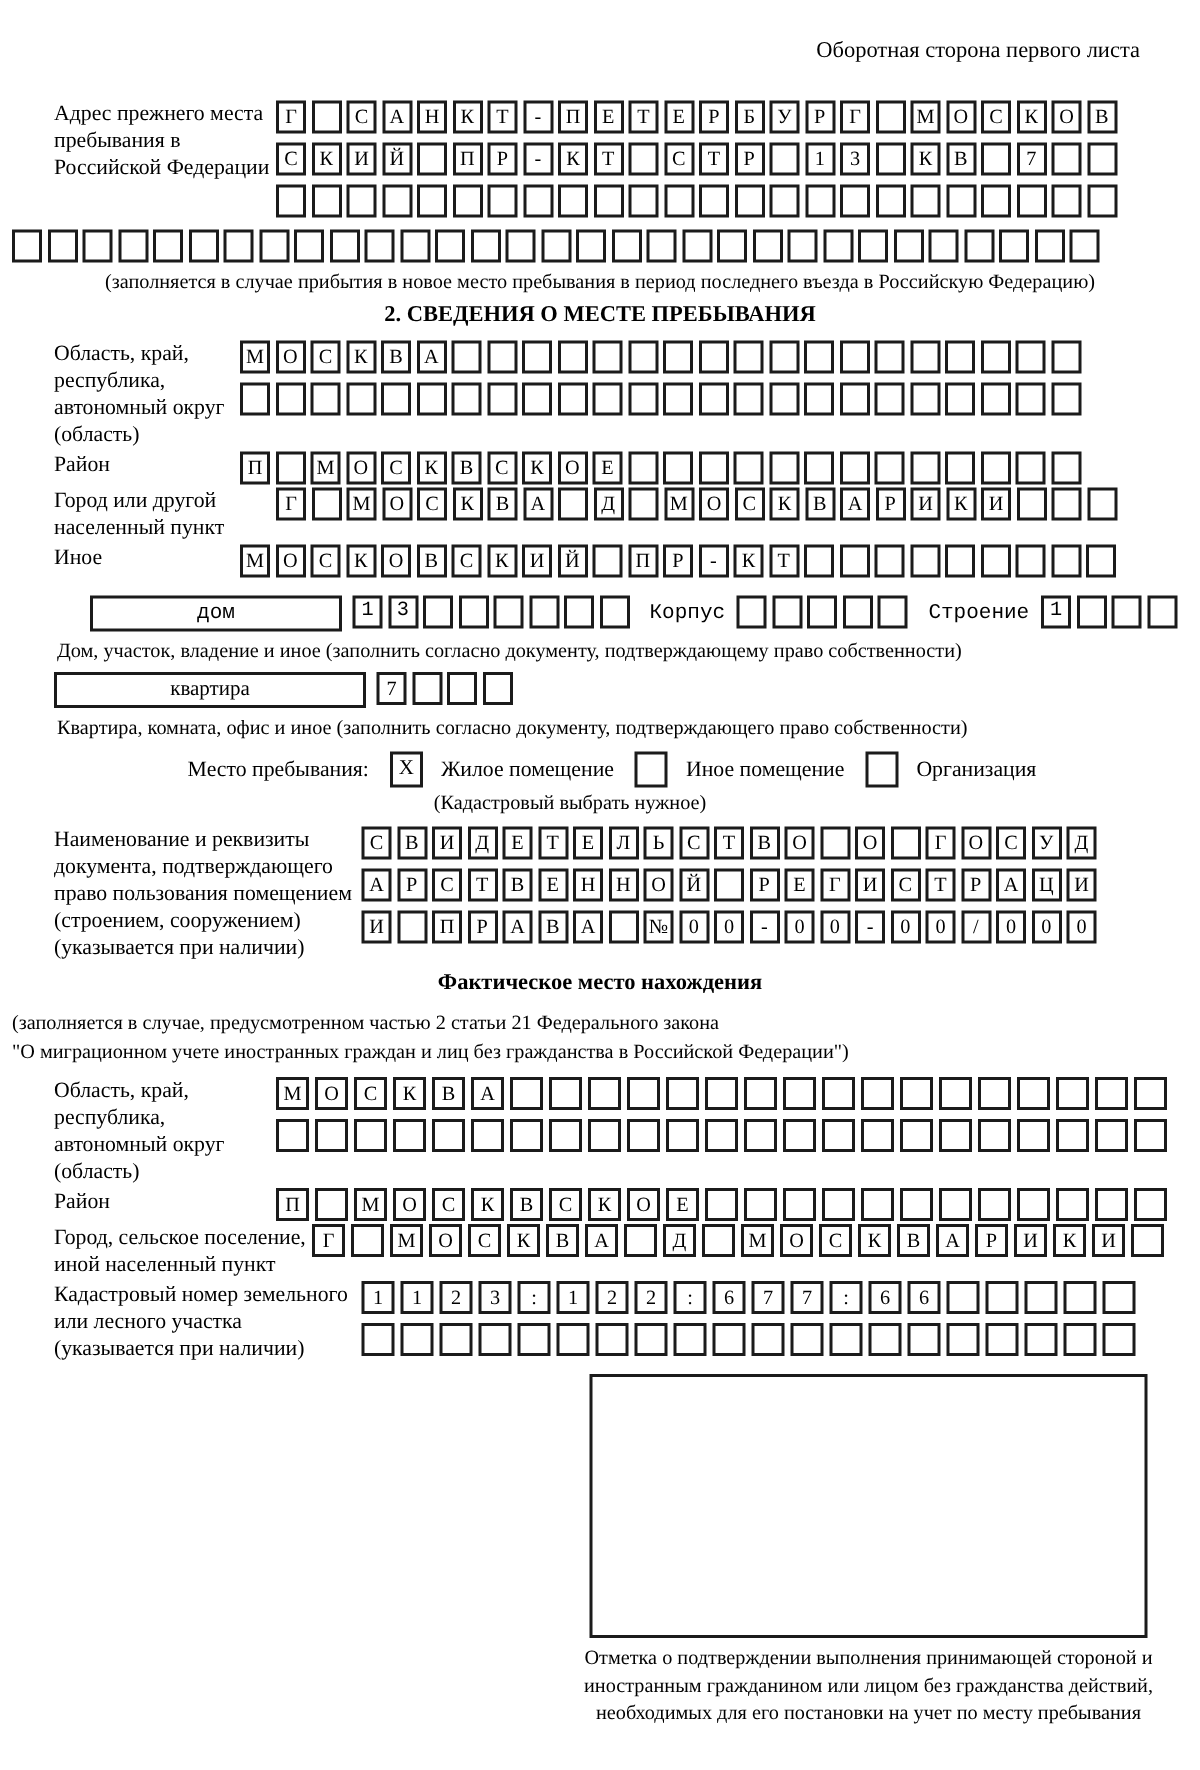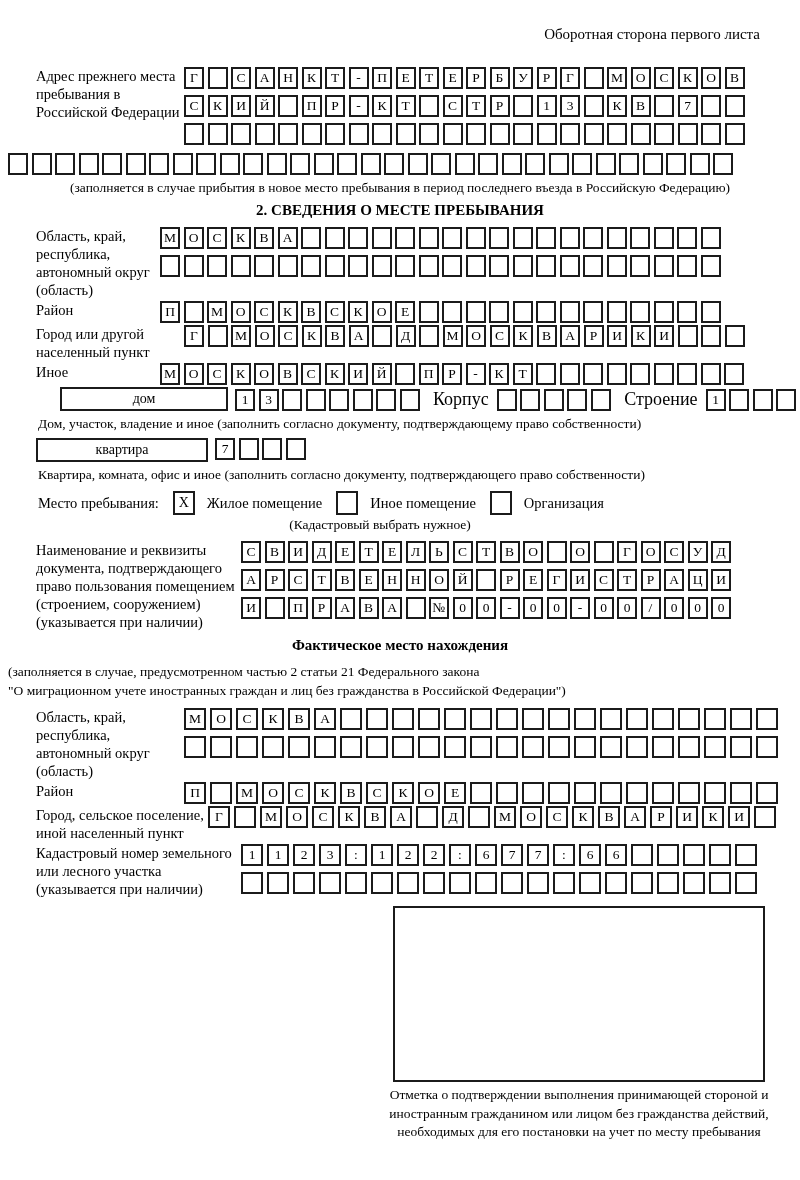--- a/index.html
+++ b/index.html
@@ -26,29 +26,29 @@
         vertical-align:top;background:#fff;}
   .wide .cell{width:22px;margin-right:4px;}
   .fullrow{margin:2px 0 4px 0;}
 
   .caption{font-size:13.5px;line-height:17px;margin:2px 0 6px 0;}
   .caption.center{text-align:center;}
   .caption.indent{padding-left:30px;}
 
   .section-title{font-size:15px;font-weight:bold;text-align:center;margin:6px 0 8px 0;}
 
-  .house-row{display:flex;align-items:flex-end;margin:2px 0 4px 52px;}
+  .house-row{display:flex;align-items:flex-start;margin:12px 0 4px 52px;font-family:Liberation Mono, monospace;}
   .apt-row{display:flex;align-items:flex-start;margin:2px 0 4px 28px;}
   .widebox{box-sizing:border-box;border:2px solid #1b1b1b;height:24px;line-height:20px;
            text-align:center;font-size:14px;margin-right:7px;flex-shrink:0;}
   .box-dom{width:168px;}
-  .box-kv{width:172px;}
-  .inline-label{font-size:18px;line-height:24px;margin:0 8px 0 10px;white-space:nowrap;}
+  .box-kv{width:208px;}
+  .inline-label{font-size:14px;line-height:24px;margin:0 8px 0 10px;white-space:nowrap;}
 
-  .stay-row{display:flex;align-items:center;padding-left:30px;margin:8px 0 2px 0;}
+  .stay-row{display:flex;align-items:center;padding-left:30px;margin:8px 0 2px 0;justify-content:center;}
   .stay-label{font-size:14.5px;margin-right:14px;white-space:nowrap;}
   .checkbox{line-height:0;}
   .checkbox .cell{width:22px;height:24px;line-height:20px;font-size:14px;margin-right:0;}
   .opt-label{font-size:14.5px;margin:0 14px 0 12px;white-space:nowrap;}
   .hint{text-align:center;font-size:13.5px;margin:2px 40px 8px 0;}
 
   .fact-title{font-size:15px;font-weight:bold;text-align:center;margin:6px 0 8px 0;}
   .fact-cap{text-align:left;font-size:13.5px;line-height:19px;margin:0;}
 
   .stamp-wrap{margin-left:348px;width:446px;margin-top:6px;}

